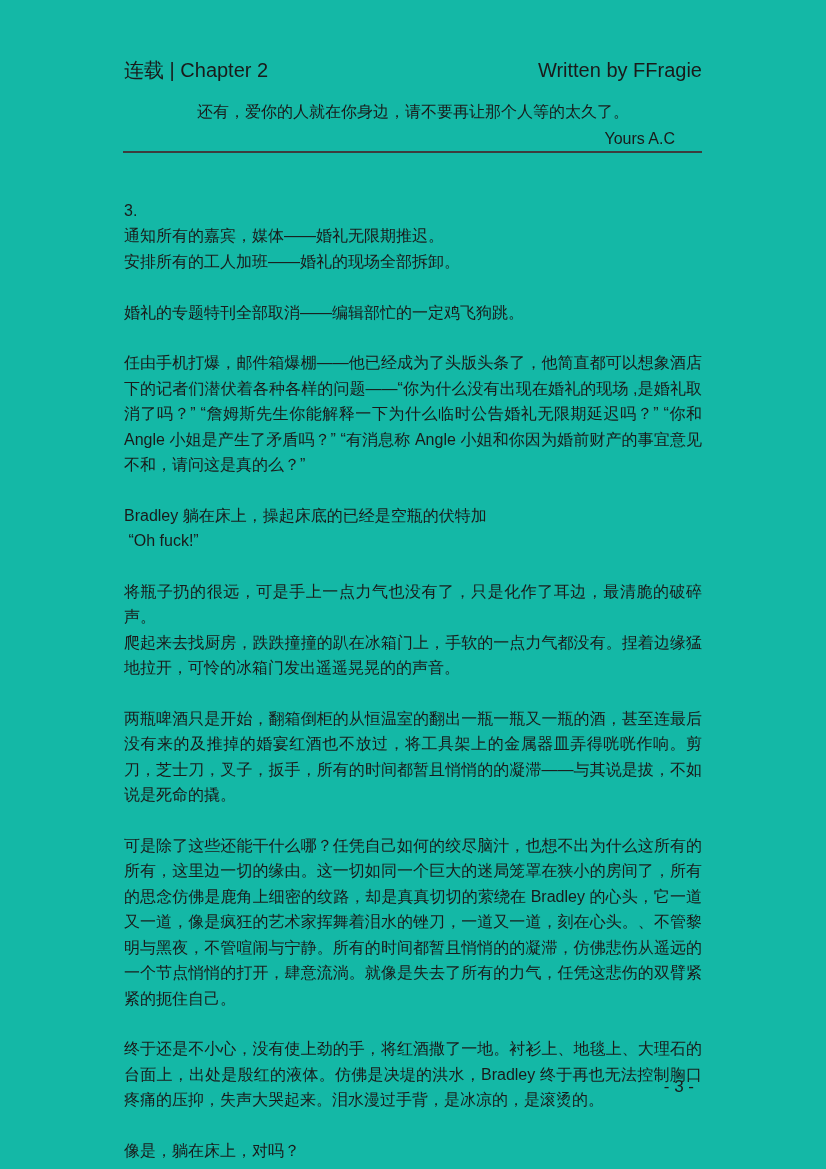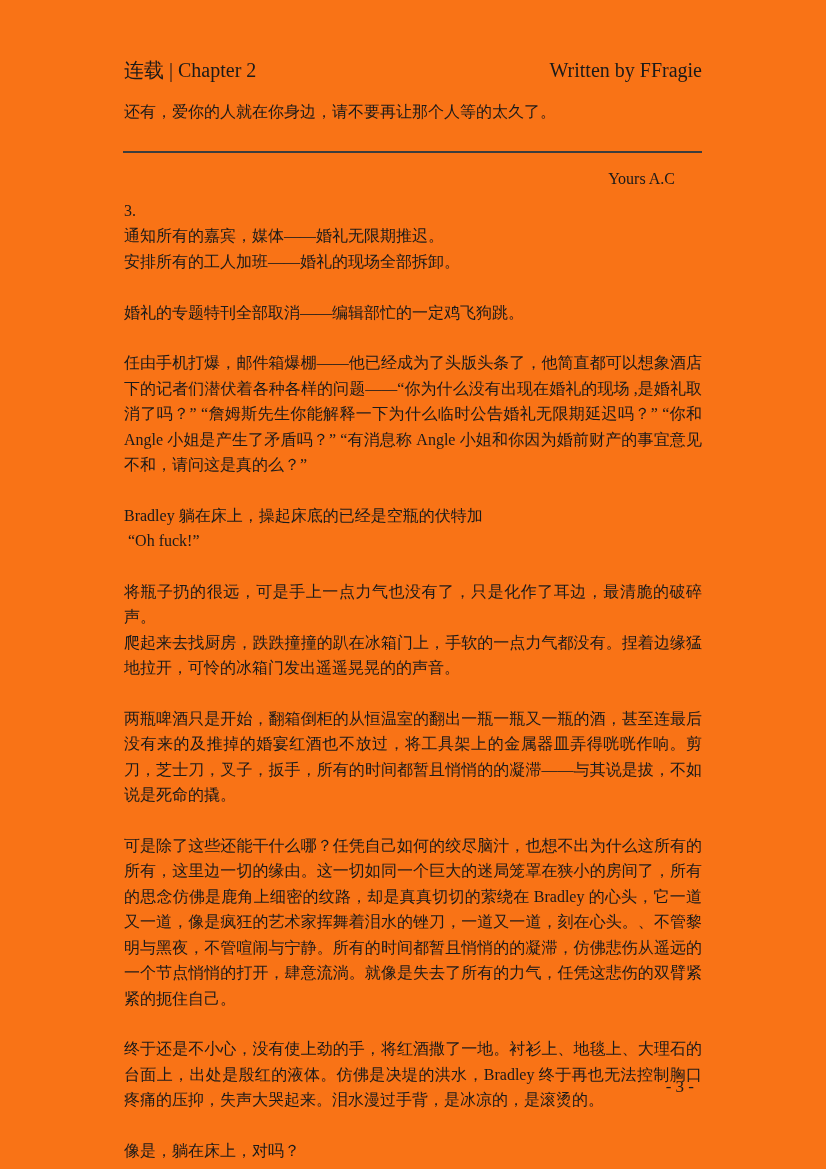--- a/index.html
+++ b/index.html
@@ -27,32 +27,32 @@
     font-size: 20px;
     line-height: 26px;
   }
   .intro-line {
     position: absolute;
     top: 99px;
     left: 124px;
     width: 578px;
     font-size: 16px;
     line-height: 25.4px;
+    text-align: center;
   }
   .signature {
     position: absolute;
     top: 126px;
     left: 124px;
     width: 578px;
     box-sizing: border-box;
     padding-right: 27px;
     text-align: right;
     font-size: 16px;
     line-height: 25.4px;
-    margin-top: 40px;
   }
   .rule {
     position: absolute;
     top: 151px;
     left: 123px;
     width: 579px;
     height: 2px;
     background: #3d3d3d;
   }
   .body-text {
@@ -78,21 +78,21 @@
     box-sizing: border-box;
     padding-right: 8px;
     text-align: right;
     font-size: 17px;
     line-height: 25.4px;
   }
 </style>
 </head>
 <body>
 
-<div class="page" style="background: #f97316; color: rgb(26, 26, 26); font-family: Liberation Serif, serif;">
+<div class="page" style="background: #14b8a6; color: rgb(26, 26, 26);">
 
   <div class="header">
     <span>连载 | Chapter 2</span>
     <span>Written by FFragie</span>
   </div>
 
   <div class="intro-line">还有，爱你的人就在你身边，请不要再让那个人等的太久了。</div>
 
   <div class="signature">Yours A.C</div>
 

